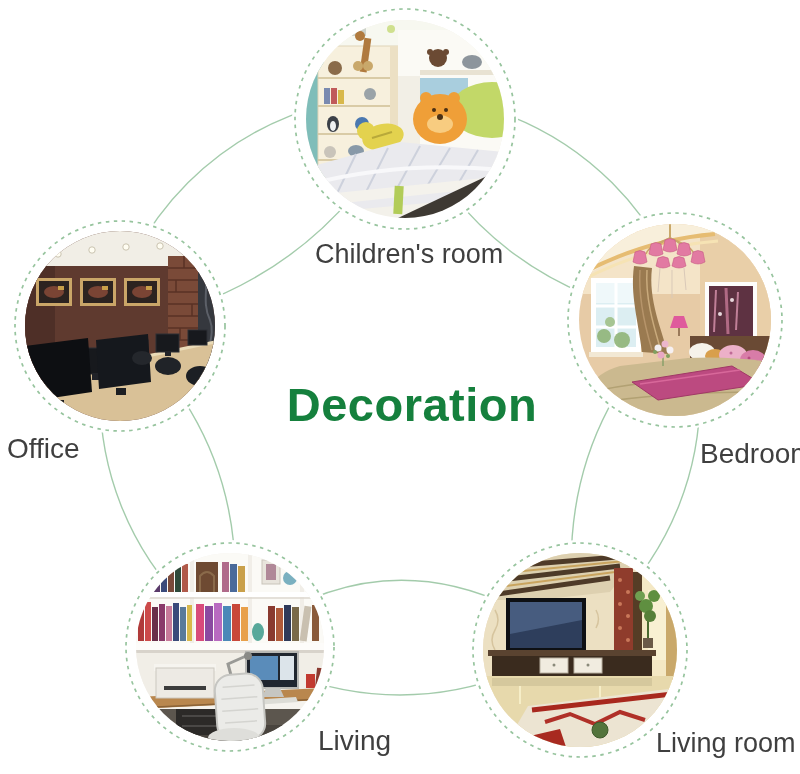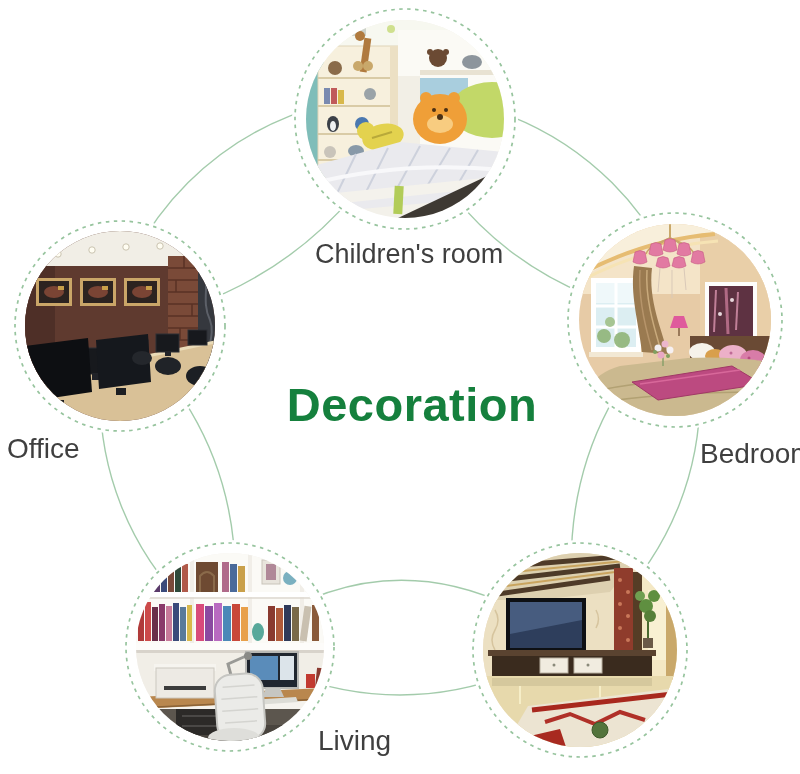--- a/index.html
+++ b/index.html
@@ -445,13 +445,14 @@
       <polygon points="483,710 516,747 483,747" fill="#6e5030"></polygon>
     </g>
   </g>
 </svg>
 
   <div class="title">Decoration</div>
   <div class="node-label lbl-children">Children's room</div>
   <div class="node-label lbl-office">Office</div>
   <div class="node-label lbl-bedroom">Bedroom</div>
   <div class="node-label lbl-study">Living</div>
+  <div class="node-label lbl-living">Living room</div>
 </div>
 
 </body></html>

